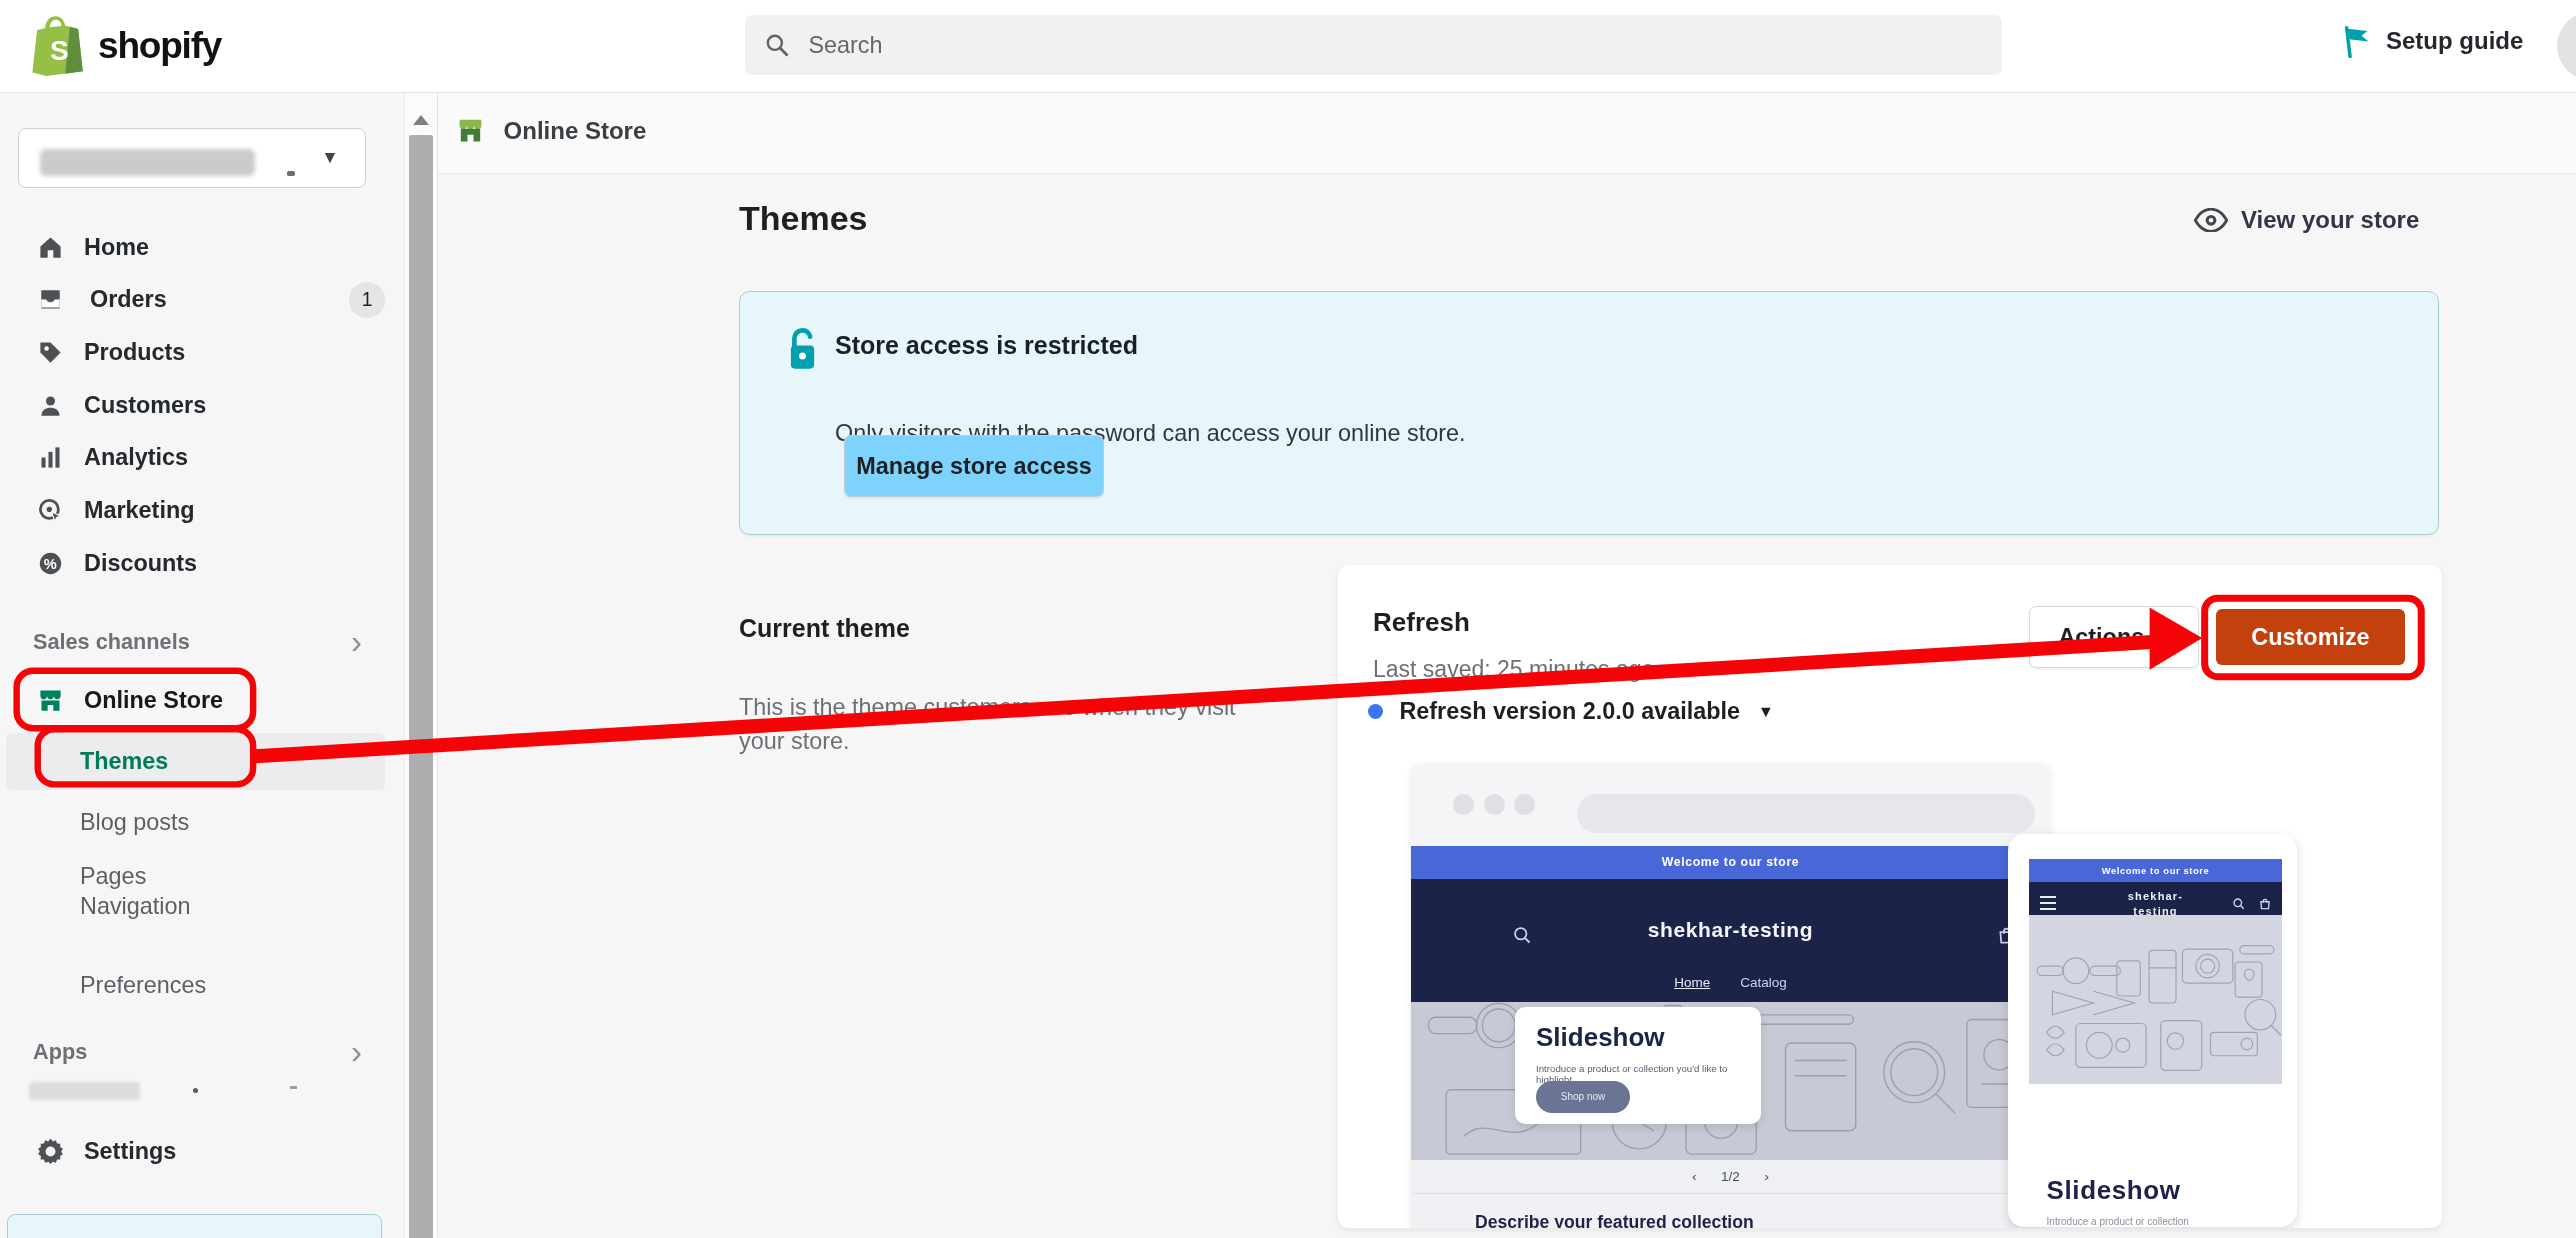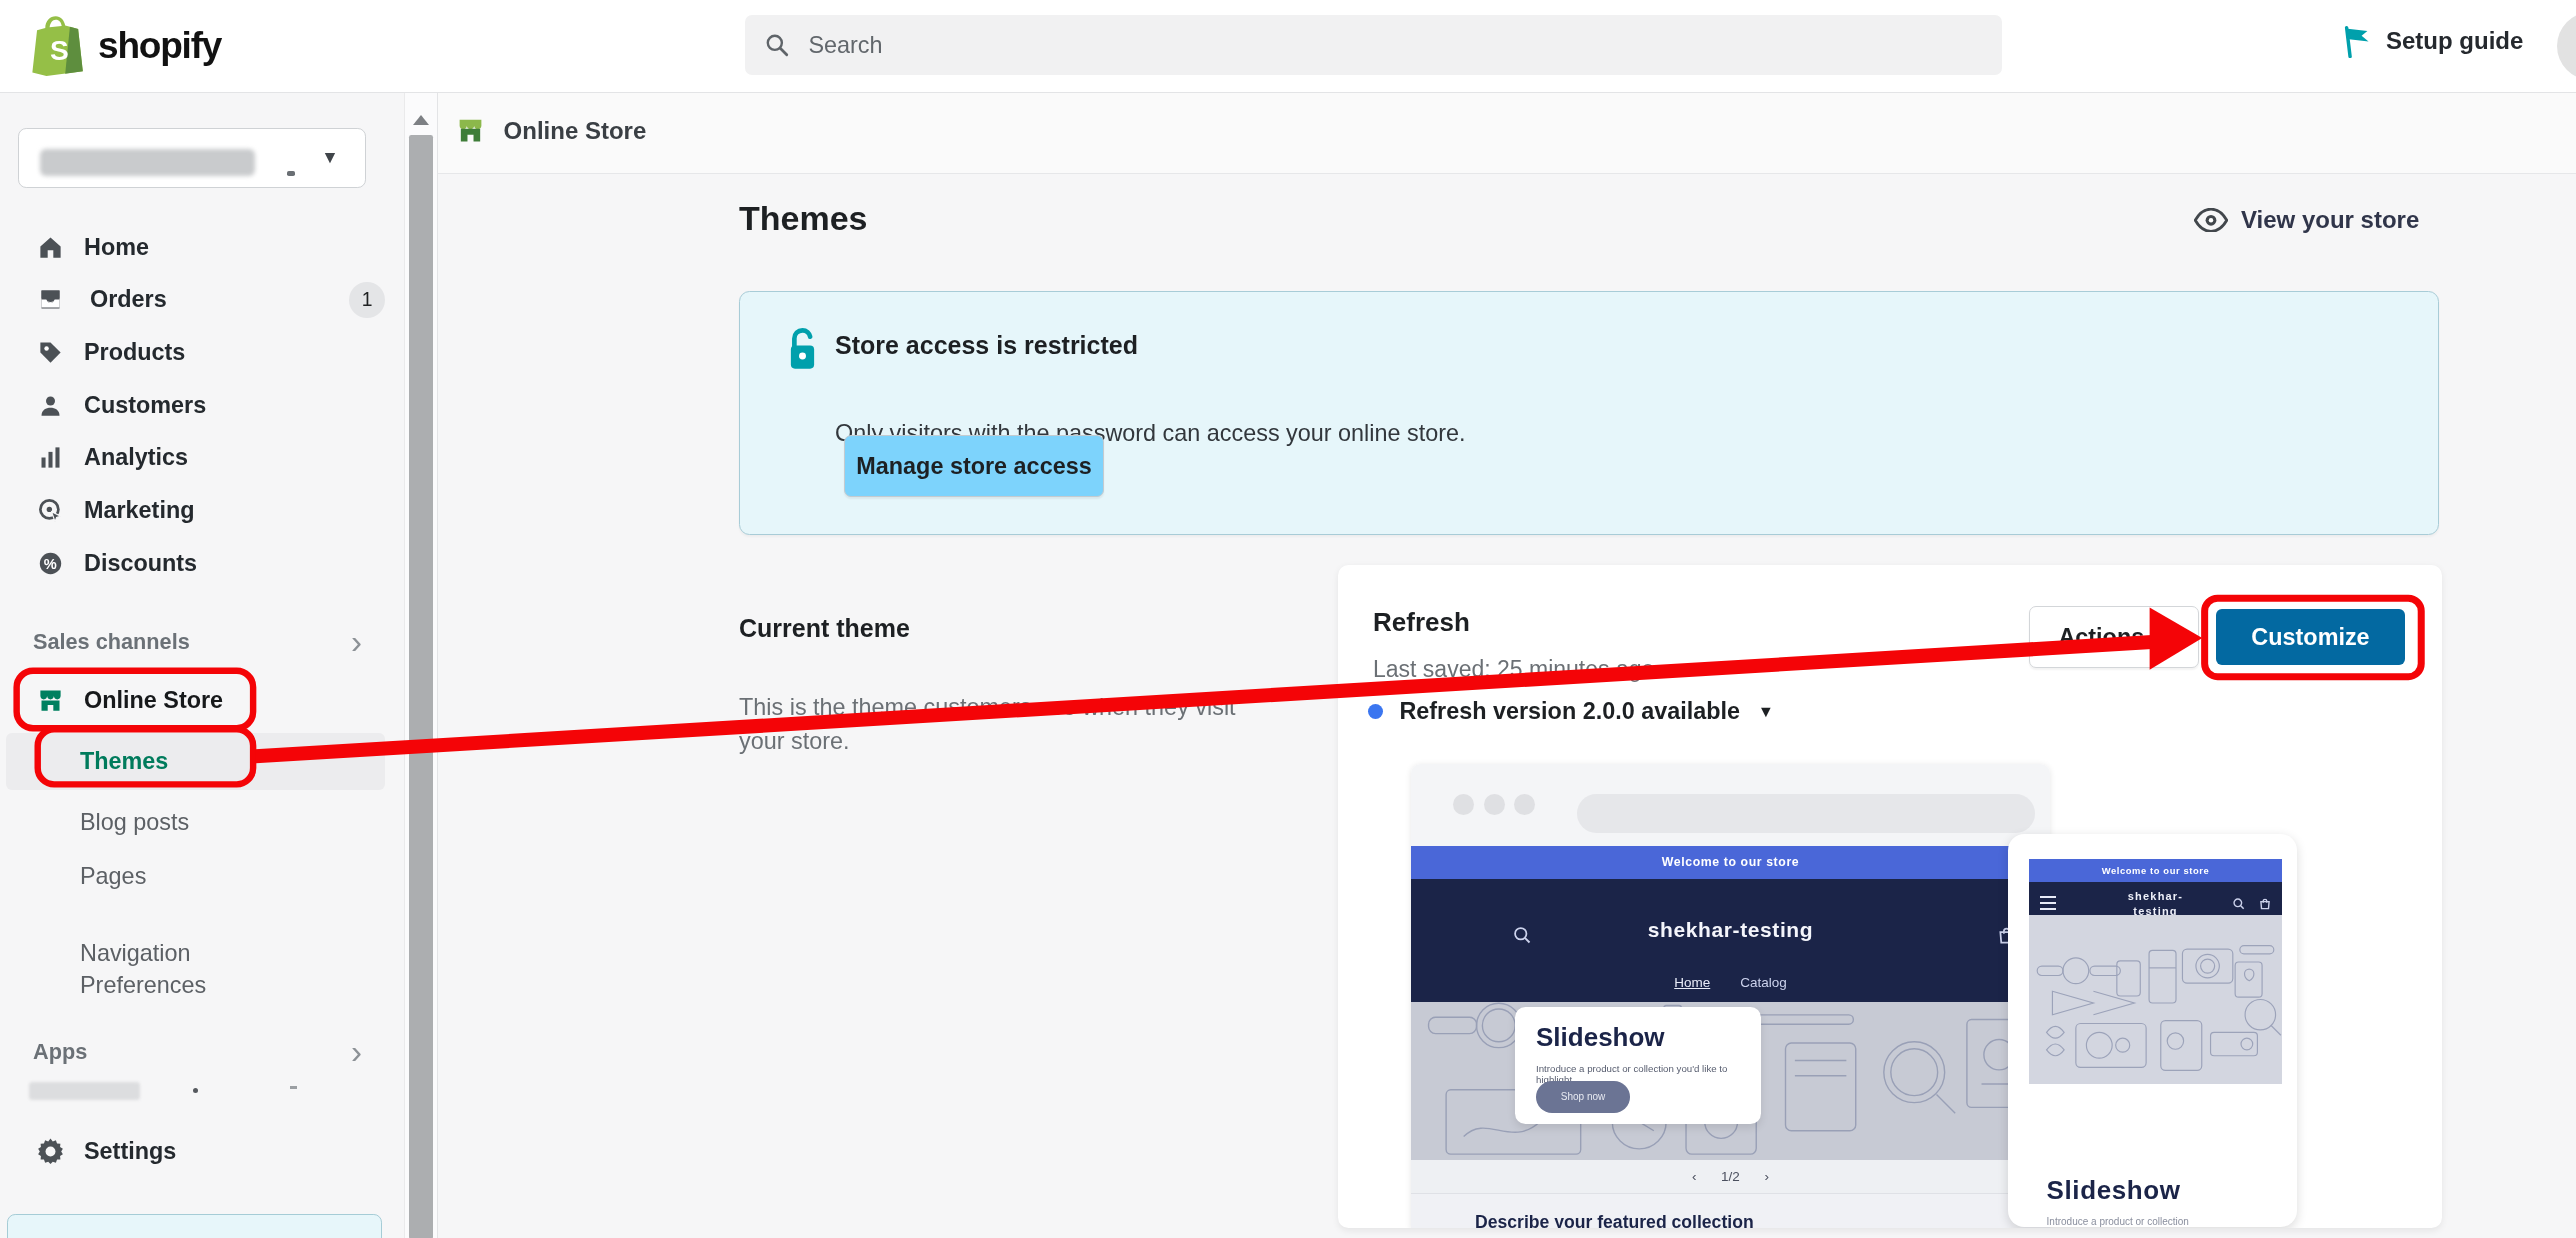--- a/index.html
+++ b/index.html
@@ -51,21 +51,21 @@
   
   #theme-card{left:1338px;top:565px;width:1104px;height:663px;background:#ffffff;border-radius:10.5px;box-shadow:0 2.3px 7px rgba(0,0,0,.07);overflow:hidden;}
   #theme-name{left:35px;top:42px;font-size:26px;font-weight:bold;color:#1d2023;}
   #theme-saved{left:35px;top:91px;font-size:23px;color:#6b7075;}
   #theme-version{left:30px;top:133px;display:flex;align-items:center;}
   #theme-version .dot{width:15px;height:15px;border-radius:50%;background:#3b76f0;}
   #theme-version .vtxt{margin-left:16.4px;font-size:23.4px;font-weight:600;color:#1d2023;}
   #theme-version .vcaret{margin-left:17.6px;font-size:16.4px;color:#1d2023;}
   #actions-btn{left:691px;top:41px;width:170px;height:62px;background:#ffffff;border:1.2px solid #d3d6d9;border-radius:7px;box-sizing:border-box;display:flex;align-items:center;justify-content:center;gap:10.5px;font-size:23.4px;font-weight:600;color:#1d2023;box-shadow:0 1.8px 1.8px rgba(0,0,0,.05);}
   #actions-btn .acaret{font-size:15px;color:#3a3f44;}
-  #customize-btn{left:878px;top:44px;width:189px;height:56px;background:#0369a1;border-radius:5.9px;display:flex;align-items:center;justify-content:center;font-size:23.4px;font-weight:bold;color:#ffffff;}
+  #customize-btn{left:878px;top:44px;width:189px;height:56px;background:#c2410c;border-radius:5.9px;display:flex;align-items:center;justify-content:center;font-size:23.4px;font-weight:bold;color:#ffffff;}
   
   #d-preview{left:73px;top:199px;width:639px;height:464px;background:#ffffff;border-radius:9.4px 9.4px 0 0;box-shadow:0 1.2px 5.9px rgba(0,0,0,.10);overflow:hidden;}
   #d-chrome{position:relative;height:82px;background:#f4f5f7;}
   #d-chrome .dot{position:absolute;top:30px;width:21px;height:21px;border-radius:50%;background:#dfe0e3;}
   #d-chrome .pill{position:absolute;left:166px;top:30px;width:458px;height:39px;background:#e6e7ea;border-radius:19.3px;}
   #d-announce{height:33px;background:#4a67d8;color:#ffffff;font-size:12.3px;font-weight:bold;text-align:center;line-height:33px;letter-spacing:0.6px;}
   #d-header{position:relative;height:123px;background:#1b2448;}
   #d-title{position:absolute;left:0;right:0;top:39px;text-align:center;font-size:21px;font-weight:bold;color:#f4f5fb;letter-spacing:0.6px;}
   #d-nav{position:absolute;left:0;right:0;bottom:11.7px;display:flex;justify-content:center;gap:30px;font-size:13.5px;color:#ccd2ec;}
   #d-nav .home{text-decoration:underline;color:#e8ebf8;}
@@ -215,21 +215,21 @@
     </div>
     <div id="themes-row" class="abs">
       <span>Themes</span>
     </div>
     <div class="sub-row abs" style="top:702px;">
       <span>Blog posts</span>
     </div>
     <div class="sub-row abs" style="top:756px;">
       <span>Pages</span>
     </div>
-    <div class="sub-row abs" style="top:833px;">
+    <div class="sub-row abs" style="top:786px;">
       <span>Navigation</span>
     </div>
     <div class="sub-row abs" style="top:865px;">
       <span>Preferences</span>
     </div>
 
     <div class="section-row abs" style="top:932px;">
       <span>Apps</span>
       <span class="chev">›</span>
     </div>

